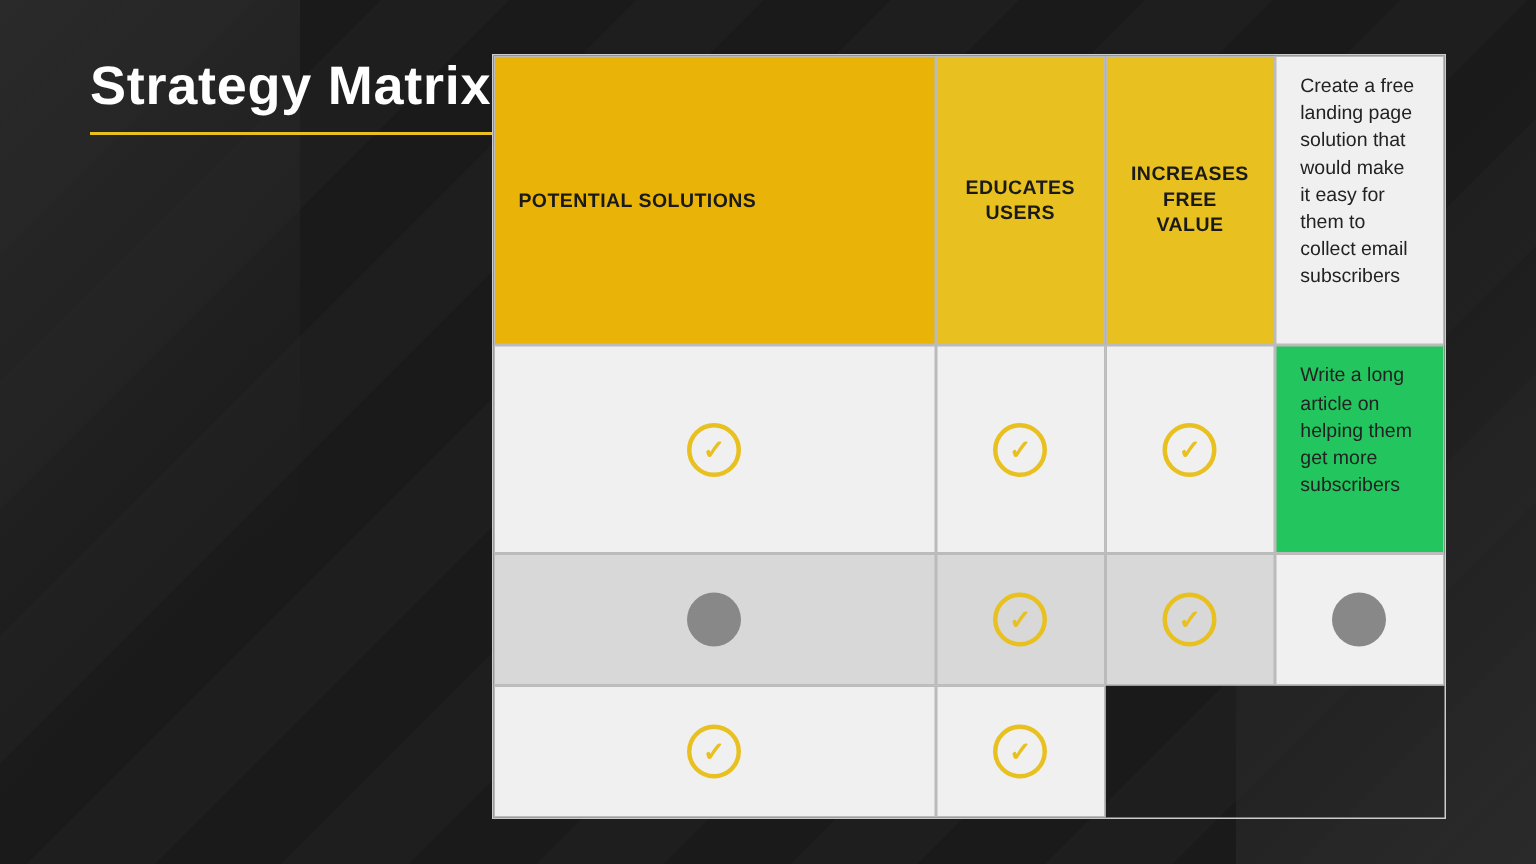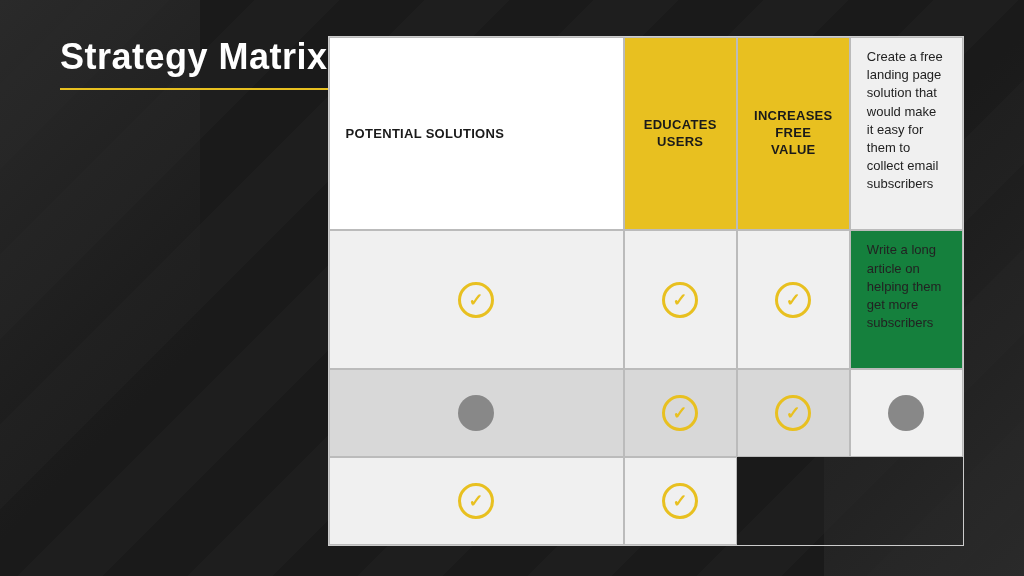--- a/index.html
+++ b/index.html
@@ -94,21 +94,21 @@
       background: #e8c020;
       font-weight: 900;
       font-size: 13px;
       color: #1a1a1a;
       text-transform: uppercase;
       letter-spacing: 0.3px;
       line-height: 1.3;
     }
 
     .cell-header-left {
-      background: #ffffff;
+      background: #eab308;
       font-weight: 900;
       font-size: 13px;
       color: #1a1a1a;
       text-transform: uppercase;
       letter-spacing: 0.3px;
       justify-content: flex-start;
       text-align: center;
       padding: 12px 16px;
     }
 
@@ -117,21 +117,21 @@
       justify-content: flex-start;
       text-align: left;
       padding: 10px 16px;
       font-size: 13px;
       color: #222;
       line-height: 1.4;
       align-items: flex-start;
     }
 
     .cell-data-left.alt {
-      background: #15803d;
+      background: #22c55e;
     }
 
     .cell-data {
       background: #f0f0f0;
     }
 
     .cell-data.alt {
       background: #d8d8d8;
     }
 

